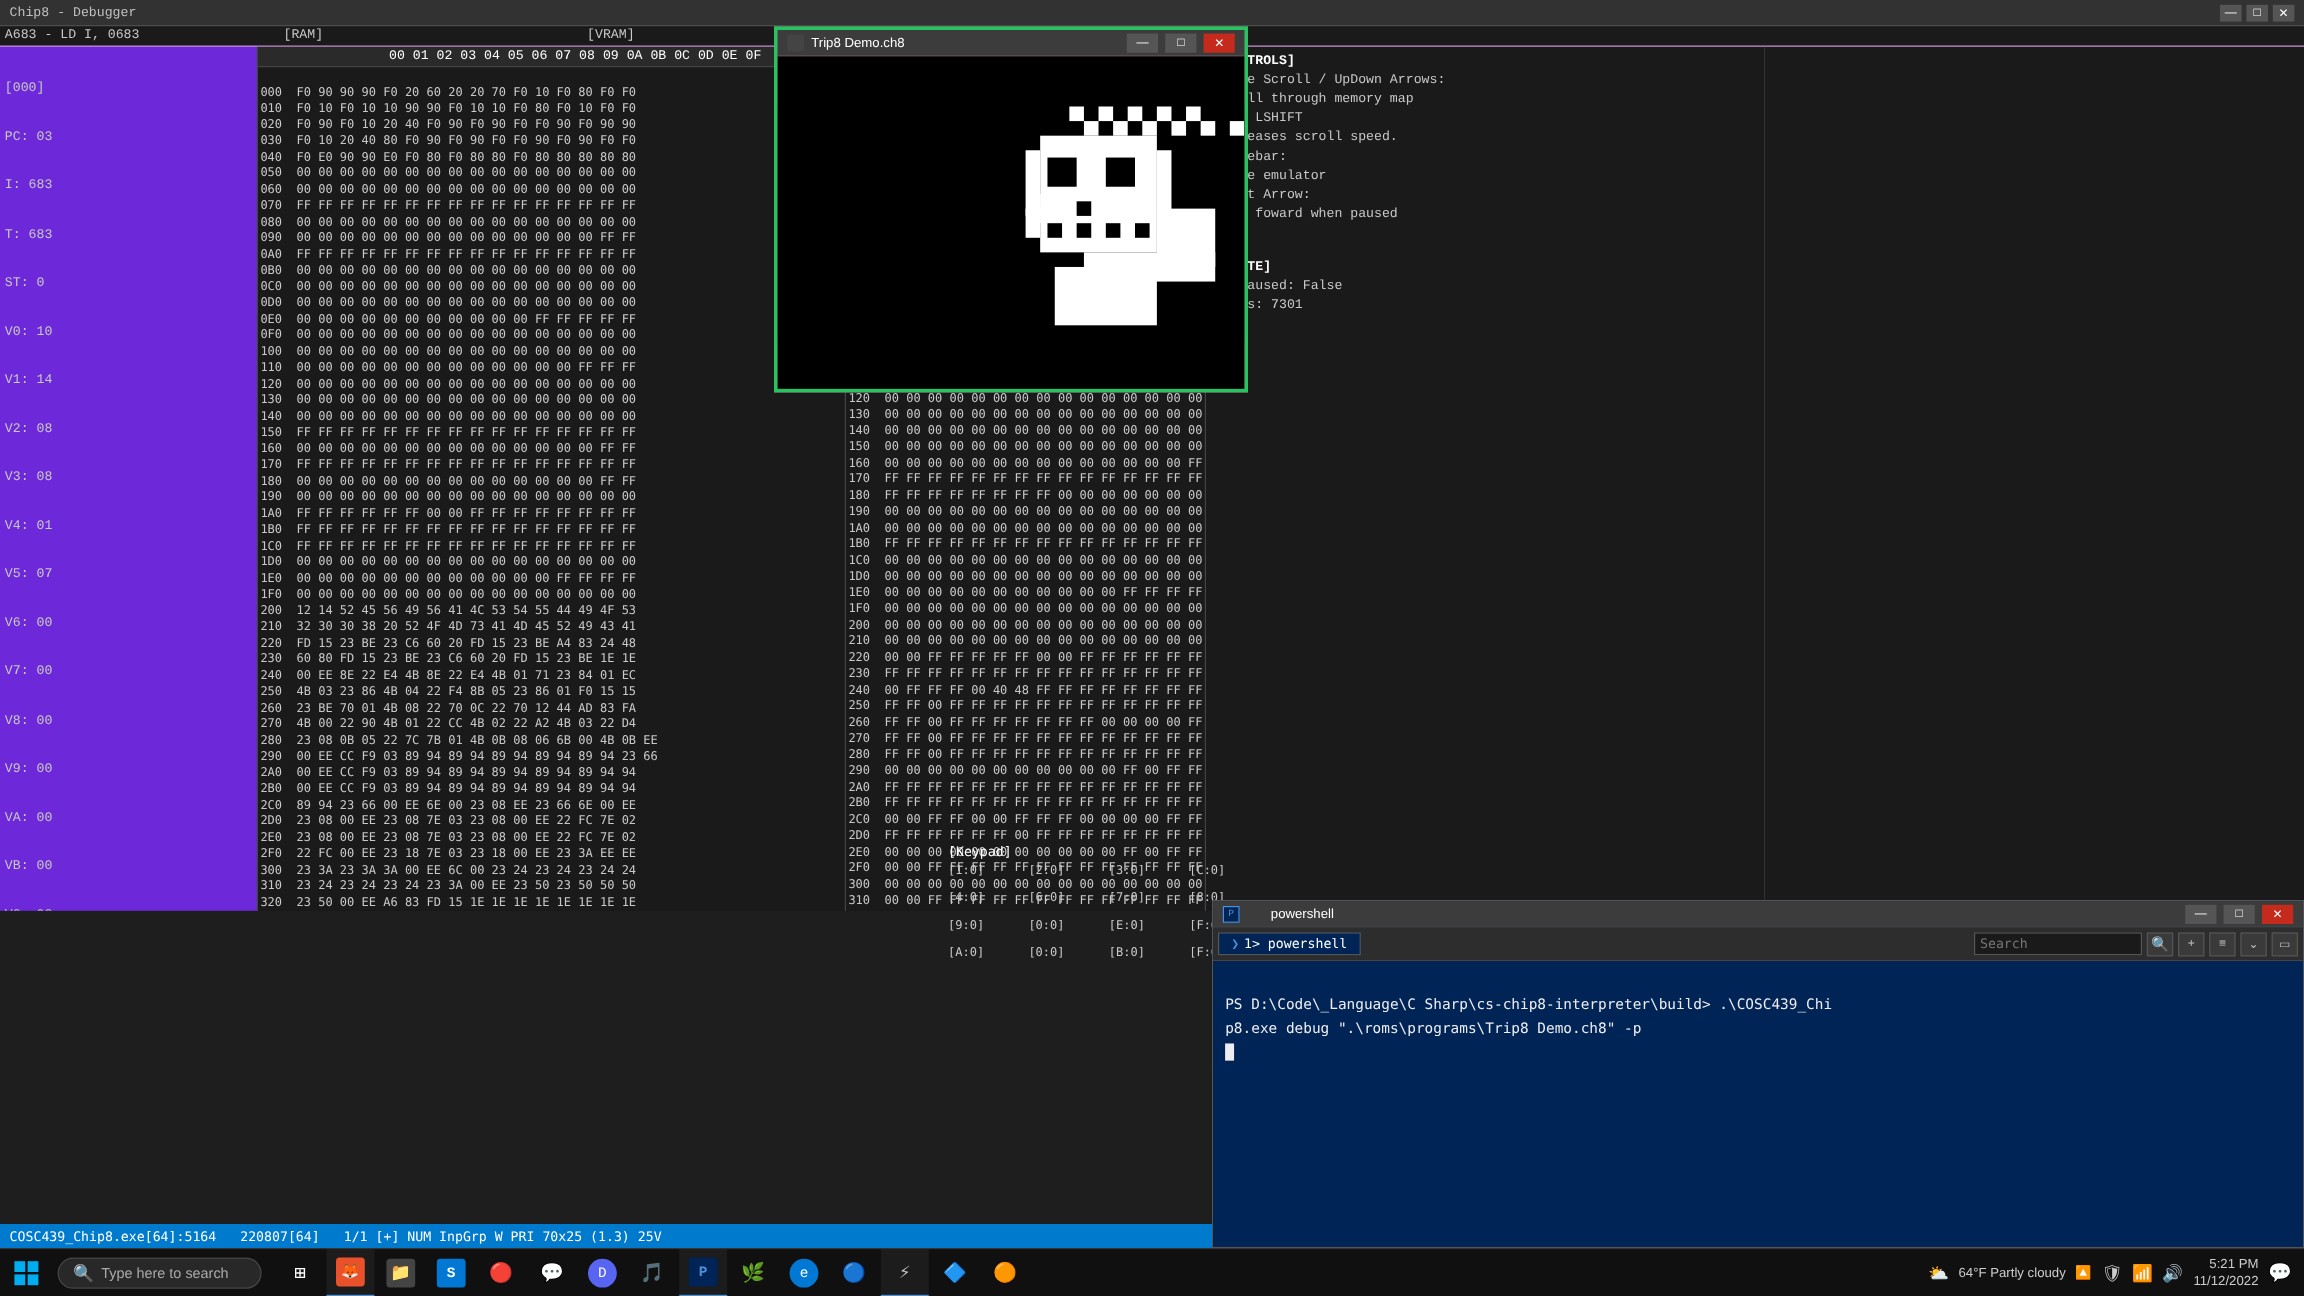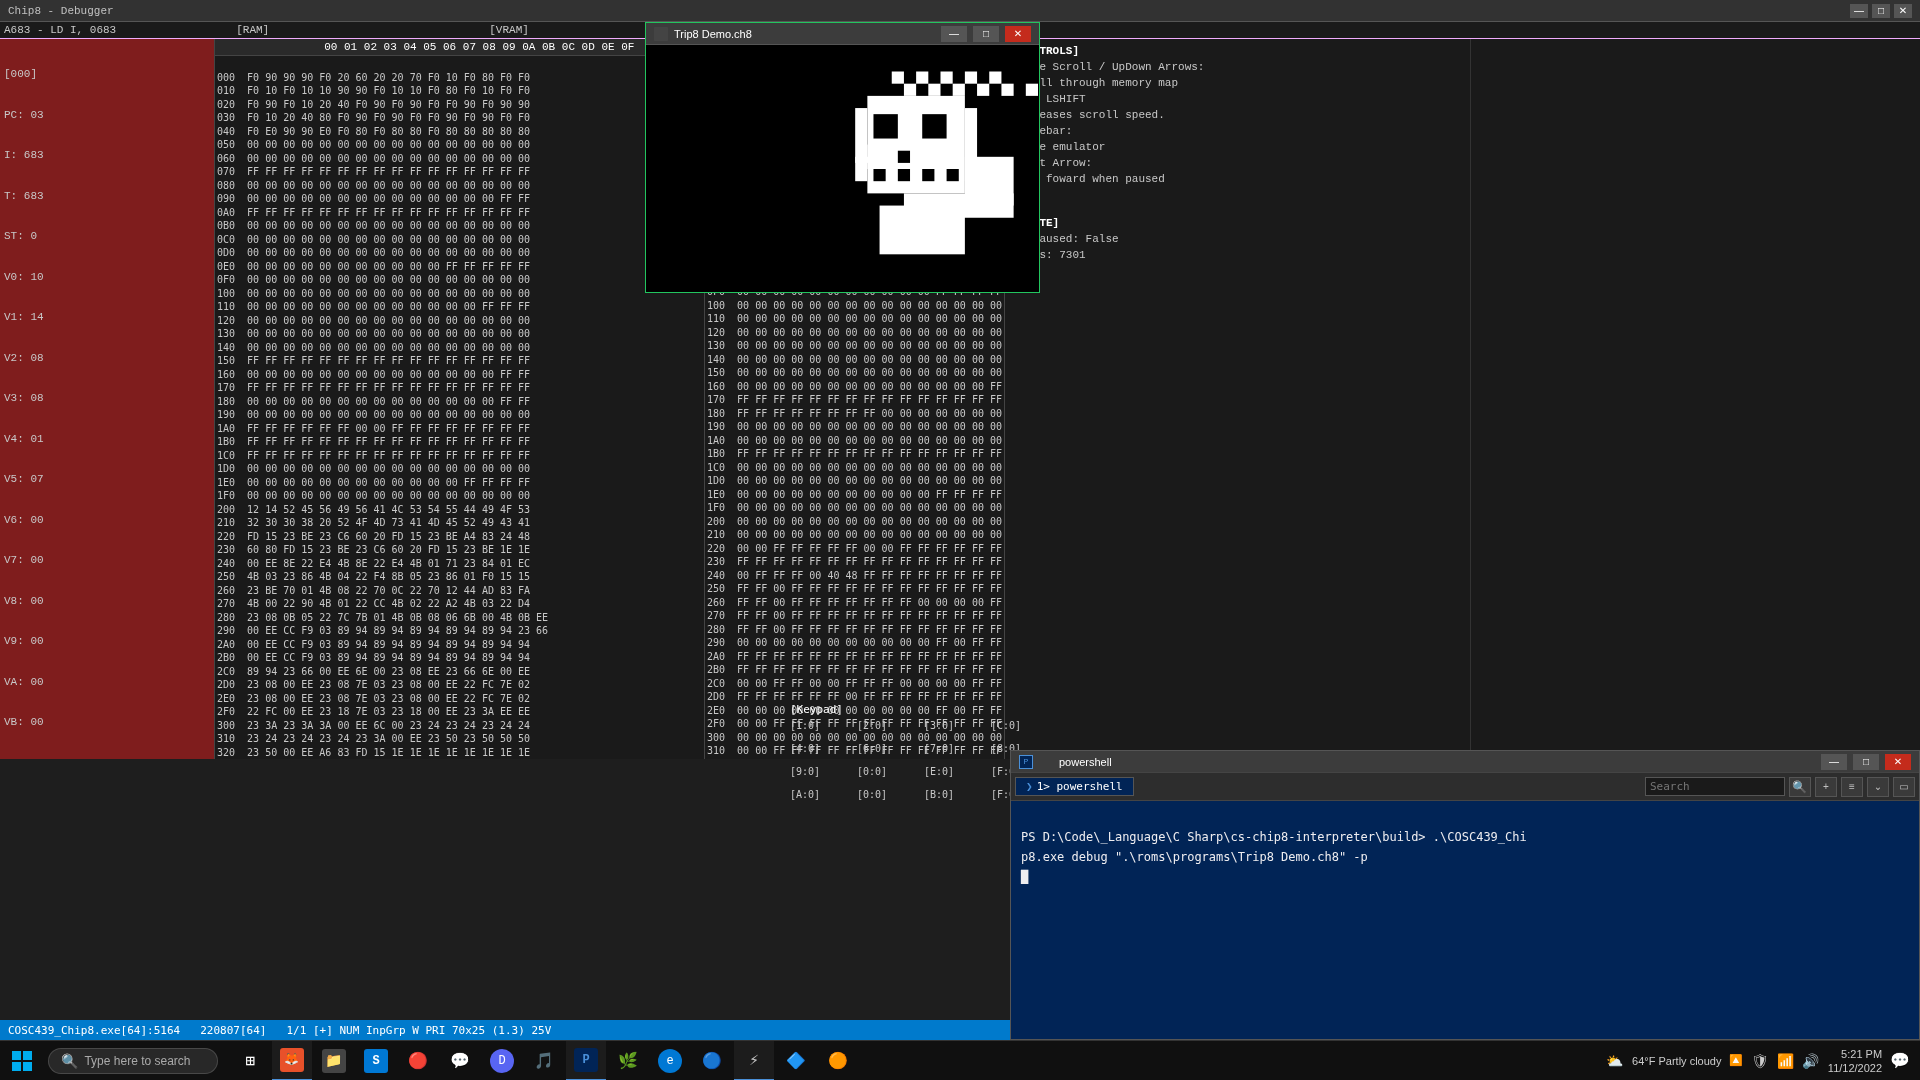--- a/index.html
+++ b/index.html
@@ -180,21 +180,21 @@
 </div>
 
 <div style="background:#1a1a1a; padding:2px 4px; font-size:11px; color:#c8c8c8; display:flex; gap:20px; border-bottom:1px solid #f0abfc;">
   <span>A683 - LD I, 0683</span>
   <span style="margin-left:100px;">[RAM]</span>
   <span style="margin-left:200px;">[VRAM]</span>
 </div>
 
 <div id="main-area" style="display:flex; height:720px;">
 
-  <div id="left-panel" style="width:215px; background:#7f1d1d; border-right:1px solid #444; padding:2px 4px; font-size:11px; color:#c8c8c8; line-height:13.5px; overflow:hidden;">
+  <div id="left-panel" style="width:215px; background:#6d28d9; border-right:1px solid #444; padding:2px 4px; font-size:11px; color:#c8c8c8; line-height:13.5px; overflow:hidden;">
     <div>[000]</div>
     <div>PC: 03</div>
     <div>I: 683</div>
     <div>T: 683</div>
     <div>ST: 0</div>
     <div>V0: 10</div>
     <div>V1: 14</div>
     <div>V2: 08</div>
     <div>V3: 08</div>
     <div>V4: 01</div>
@@ -401,21 +401,21 @@
     <div>[0:0]</div>
     <div>[E:0]</div>
     <div>[F:0]</div>
     <div>[A:0]</div>
     <div>[0:0]</div>
     <div>[B:0]</div>
     <div>[F:0]</div>
   </div>
 </div>
 
-<div id="chip8-window" style="position:absolute; top:22px; right:880px; width:395px; height:271px; background:#ec4899; border:1px solid #22c55e; z-index:10;">
+<div id="chip8-window" style="position:absolute; top:22px; right:880px; width:395px; height:305px; background:#ec4899; border:3px solid #22c55e; z-index:10;">
   <div id="chip8-title-bar" style="background:#3c3c3c; height:22px; display:flex; align-items:center; padding:0 8px; border-bottom:1px solid #555; gap:6px;">
     <div style="width:14px;height:14px;background:#444;border-radius:1px;"></div>
     <span style="color:#fff; font-size:11px; flex:1; font-family:Segoe UI,sans-serif;">Trip8 Demo.ch8</span>
     <button style="width:26px;height:16px;background:#555;border:none;color:#fff;font-size:10px;cursor:pointer;">—</button>
     <button style="width:26px;height:16px;background:#555;border:none;color:#fff;font-size:10px;cursor:pointer;">□</button>
     <button style="width:26px;height:16px;background:#c42b1c;border:none;color:#fff;font-size:10px;cursor:pointer;">✕</button>
   </div>
 
   <div style="background:#000; width:100%; height:calc(100% - 22px); display:flex; align-items:center; justify-content:center; overflow:hidden;">
     <svg width="390" height="280" viewBox="0 0 64 32" style="image-rendering:pixelated; width:390px; height:280px;">

